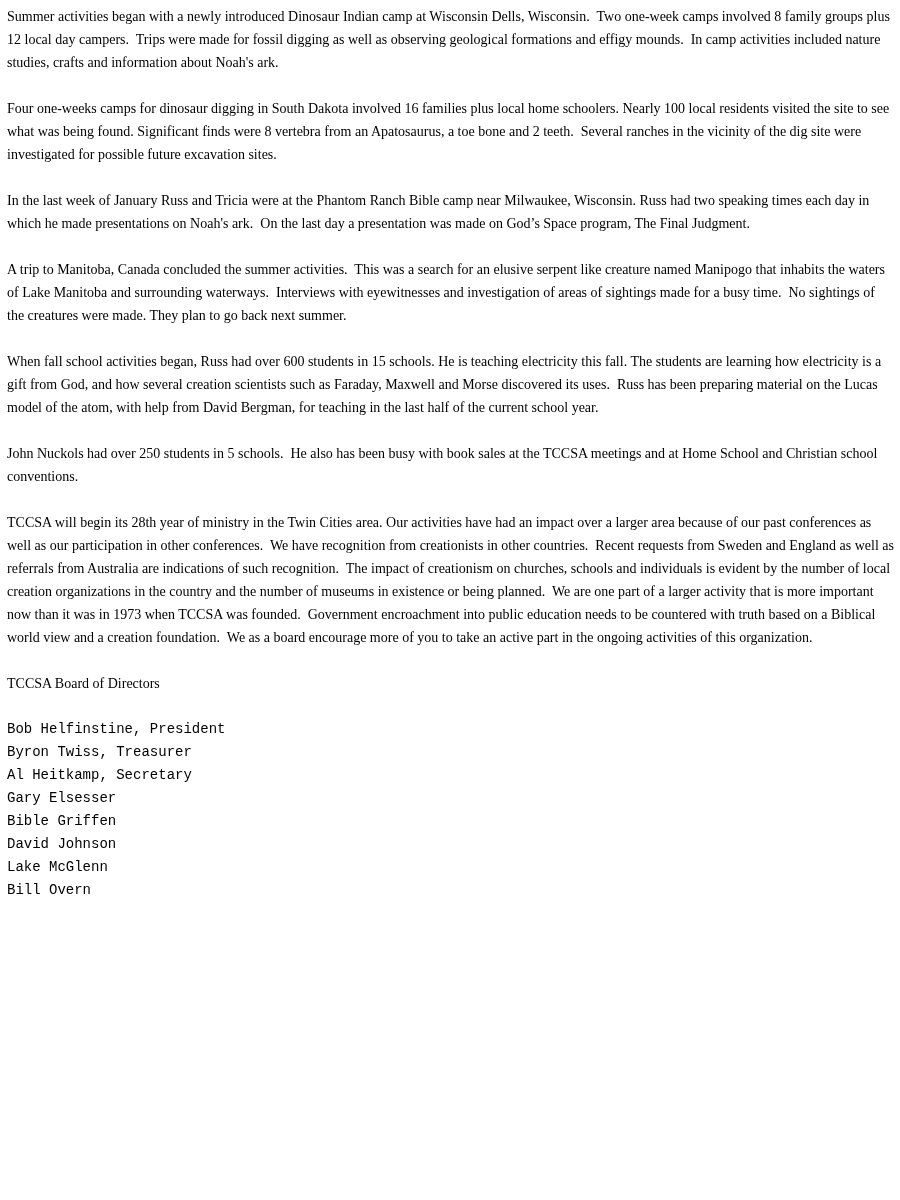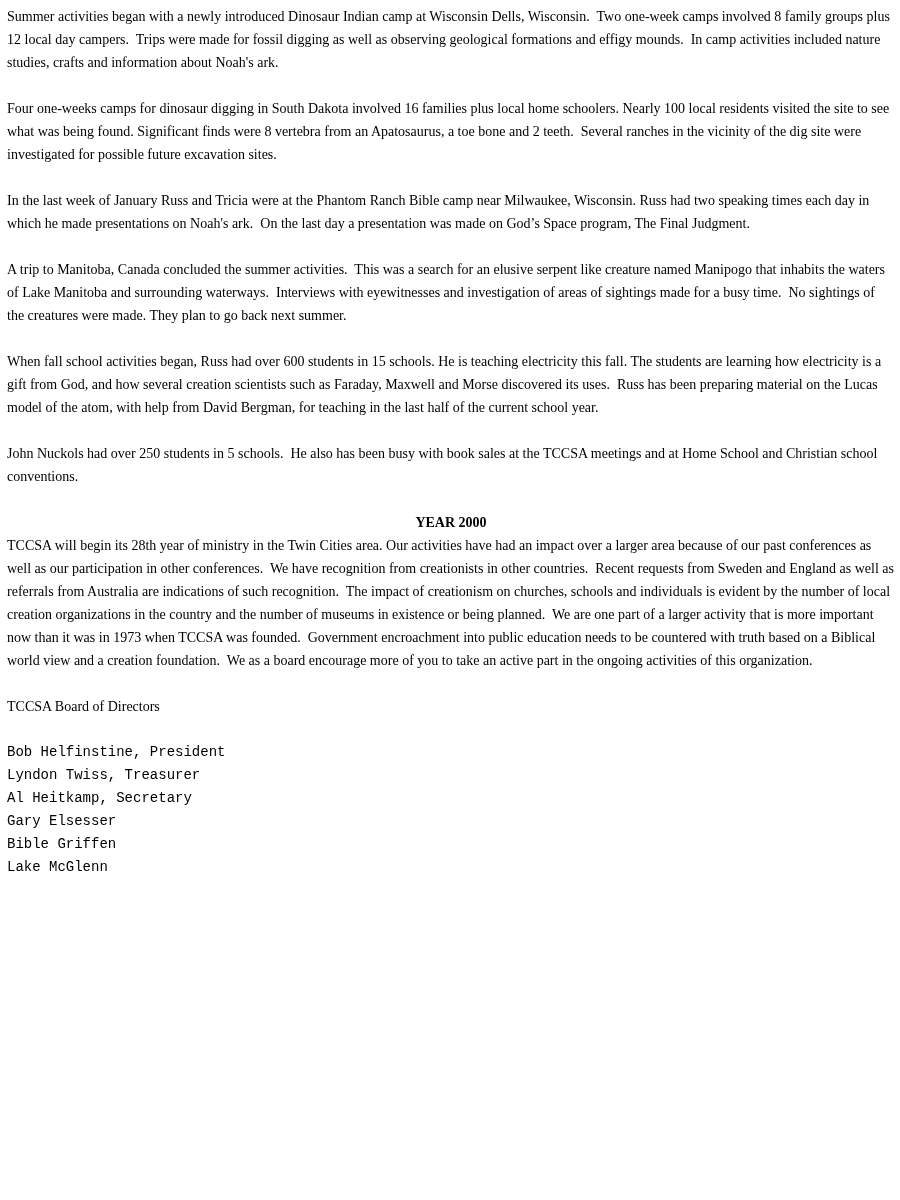--- a/index.html
+++ b/index.html
@@ -41,24 +41,25 @@
 </head>
 <body>
 
 <div class="page">
   <p>Summer activities began with a newly introduced Dinosaur Indian camp at Wisconsin Dells, Wisconsin.  Two one-week camps involved 8 family groups plus 12 local day campers.  Trips were made for fossil digging as well as observing geological formations and effigy mounds.  In camp activities included nature studies, crafts and information about Noah's ark.</p>
   <p>Four one-weeks camps for dinosaur digging in South Dakota involved 16 families plus local home schoolers. Nearly 100 local residents visited the site to see what was being found. Significant finds were 8 vertebra from an Apatosaurus, a toe bone and 2 teeth.  Several ranches in the vicinity of the dig site were investigated for possible future excavation sites.</p>
   <p>In the last week of January Russ and Tricia were at the Phantom Ranch Bible camp near Milwaukee, Wisconsin. Russ had two speaking times each day in which he made presentations on Noah's ark.  On the last day a presentation was made on God’s Space program, The Final Judgment.</p>
   <p>A trip to Manitoba, Canada concluded the summer activities.  This was a search for an elusive serpent like creature named Manipogo that inhabits the waters of Lake Manitoba and surrounding waterways.  Interviews with eyewitnesses and investigation of areas of sightings made for a busy time.  No sightings of the creatures were made. They plan to go back next summer.</p>
   <p>When fall school activities began, Russ had over 600 students in 15 schools. He is teaching electricity this fall. The students are learning how electricity is a gift from God, and how several creation scientists such as Faraday, Maxwell and Morse discovered its uses.  Russ has been preparing material on the Lucas model of the atom, with help from David Bergman, for teaching in the last half of the current school year.</p>
   <p>John Nuckols had over 250 students in 5 schools.  He also has been busy with book sales at the TCCSA meetings and at Home School and Christian school conventions.</p>
-  <p class="section-heading">YEAR 2000</p>
   <p>TCCSA will begin its 28th year of ministry in the Twin Cities area. Our activities have had an impact over a larger area because of our past conferences as well as our participation in other conferences.  We have recognition from creationists in other countries.  Recent requests from Sweden and England as well as referrals from Australia are indications of such recognition.  The impact of creationism on churches, schools and individuals is evident by the number of local creation organizations in the country and the number of museums in existence or being planned.  We are one part of a larger activity that is more important now than it was in 1973 when TCCSA was founded.  Government encroachment into public education needs to be countered with truth based on a Biblical world view and a creation foundation.  We as a board encourage more of you to take an active part in the ongoing activities of this organization.</p>
   <p>TCCSA Board of Directors</p>
   <div class="board-list">
     <div class="board-member">Bob Helfinstine, President</div>
-    <div class="board-member">Lyndon Twiss, Treasurer</div>
+    <div class="board-member">Byron Twiss, Treasurer</div>
     <div class="board-member">Al Heitkamp, Secretary</div>
     <div class="board-member">Gary Elsesser</div>
     <div class="board-member">Bible Griffen</div>
+    <div class="board-member">David Johnson</div>
     <div class="board-member">Lake McGlenn</div>
+    <div class="board-member">Bill Overn</div>
   </div>
 </div>
 
 </body></html>

